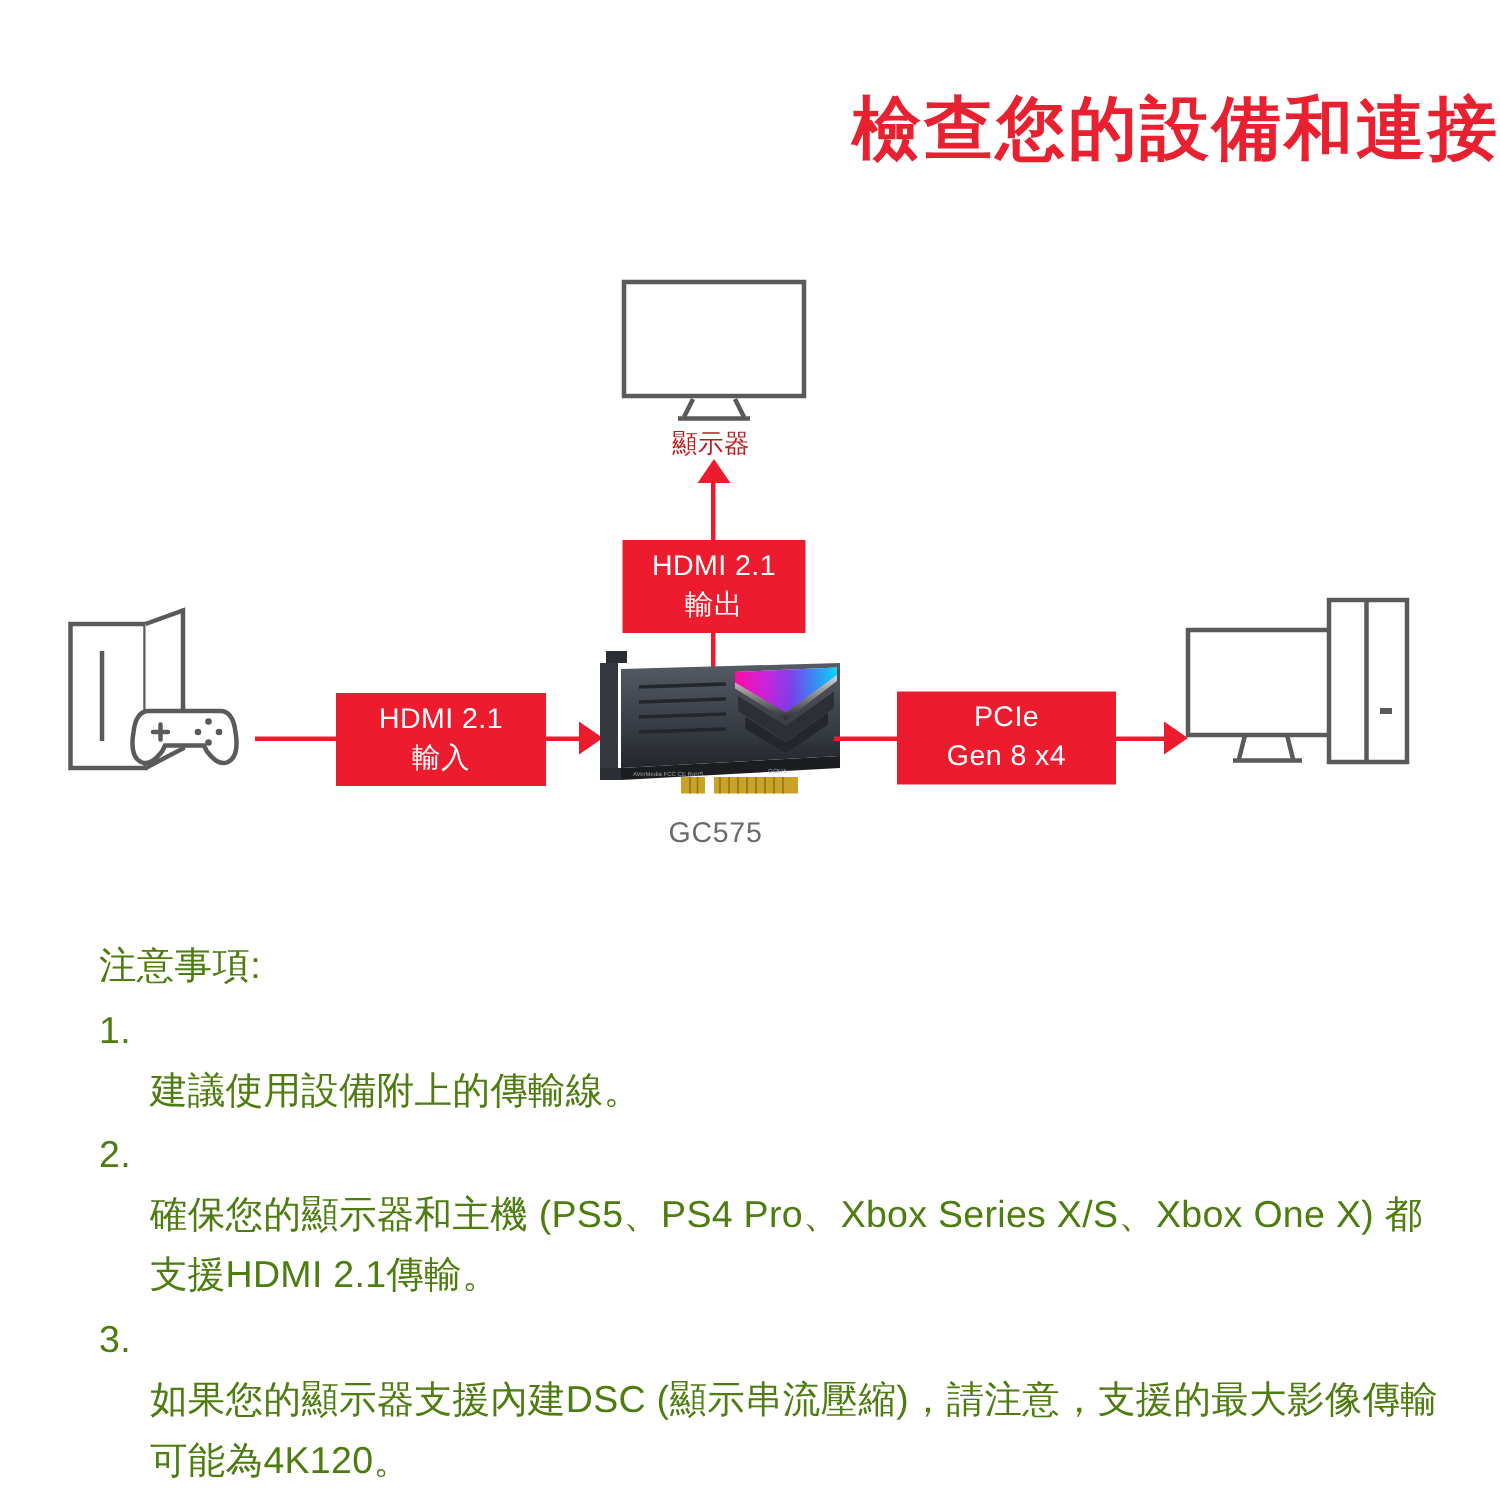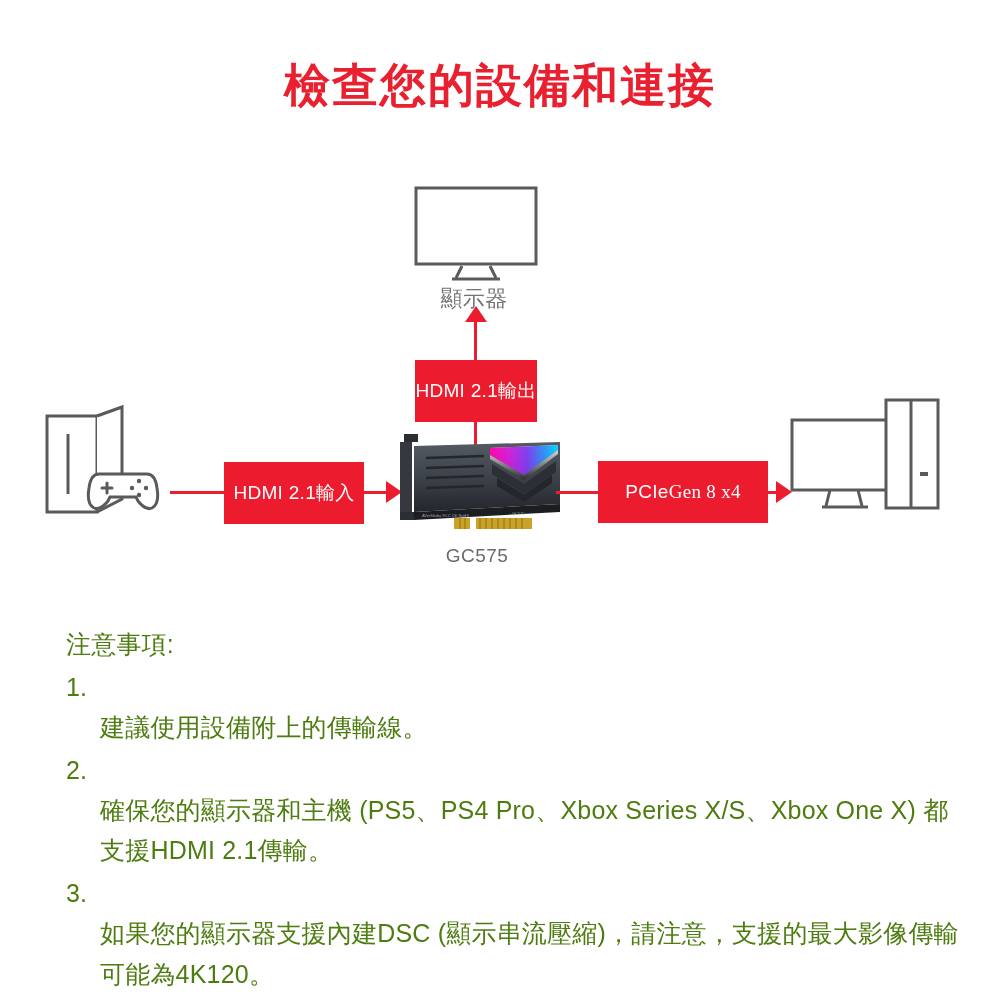--- a/index.html
+++ b/index.html
@@ -16,21 +16,21 @@
     height: 1000px;
     background: #ffffff;
   }
 
   
   #title {
     position: absolute;
     top: 58px;
     left: 0;
     width: 1000px;
-    text-align: center;
+    text-align: right;
     color: #e8202f;
     font-size: 46px;
     font-weight: 700;
     letter-spacing: 2px;
     line-height: 1.2;
   }
 
   
   #diagram {
     position: absolute;
@@ -38,32 +38,33 @@
     width: 1000px;
     height: 620px;
   }
 
   
   .redbox {
     position: absolute;
     background: #ec1c2e;
     color: #ffffff;
     display: flex;
+    flex-direction: column;
     align-items: center;
     justify-content: center;
     font-size: 19px;
     font-weight: 400;
     line-height: 1.35;
     letter-spacing: .3px;
   }
-  .redbox .l2 { display: block; font-family: Liberation Serif, serif; }
+  .redbox .l2 { display: block; }
 
   #box-hdmi-out { left: 415px; top: 360px; width: 122px; height: 62px; }
   #box-hdmi-in  { left: 224px; top: 462px; width: 140px; height: 62px; }
-  #box-pcie     { left: 598px; top: 461px; width: 170px; height: 62px; }
+  #box-pcie     { left: 598px; top: 461px; width: 146px; height: 62px; }
 
   
   .line-v {
     position: absolute;
     width: 3px;
     background: #ec1c2e;
   }
   .line-h {
     position: absolute;
     height: 3px;
@@ -93,22 +94,22 @@
   #ar-in-card { left: 386px; top: 481px; }
 
   #ln-card-pcie { left: 556px; top: 491px; width: 44px; }
   #ln-pcie-pc   { left: 740px; top: 491px; width: 38px; }
   #ar-pcie-pc   { left: 776px; top: 481px; }
 
   
   .devicon { position: absolute; }
   .devlabel {
     position: absolute;
-    color: #737373;
-    font-size: 22px;
+    color: #b91c1c;
+    font-size: 17px;
     text-align: center;
     line-height: 1.3;
     letter-spacing: .3px;
     white-space: pre-line;
   }
 
   #monitor-icon { left: 414px; top: 186px; }
   #monitor-label { left: 394px; top: 285px; width: 160px; }
 
   #console-icon { left: 44px; top: 404px; }

